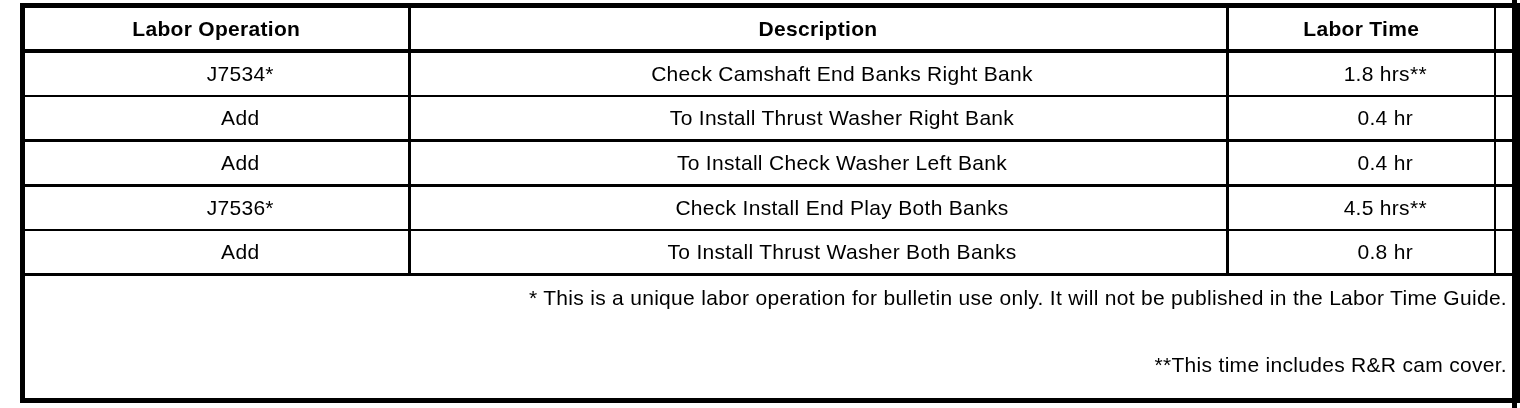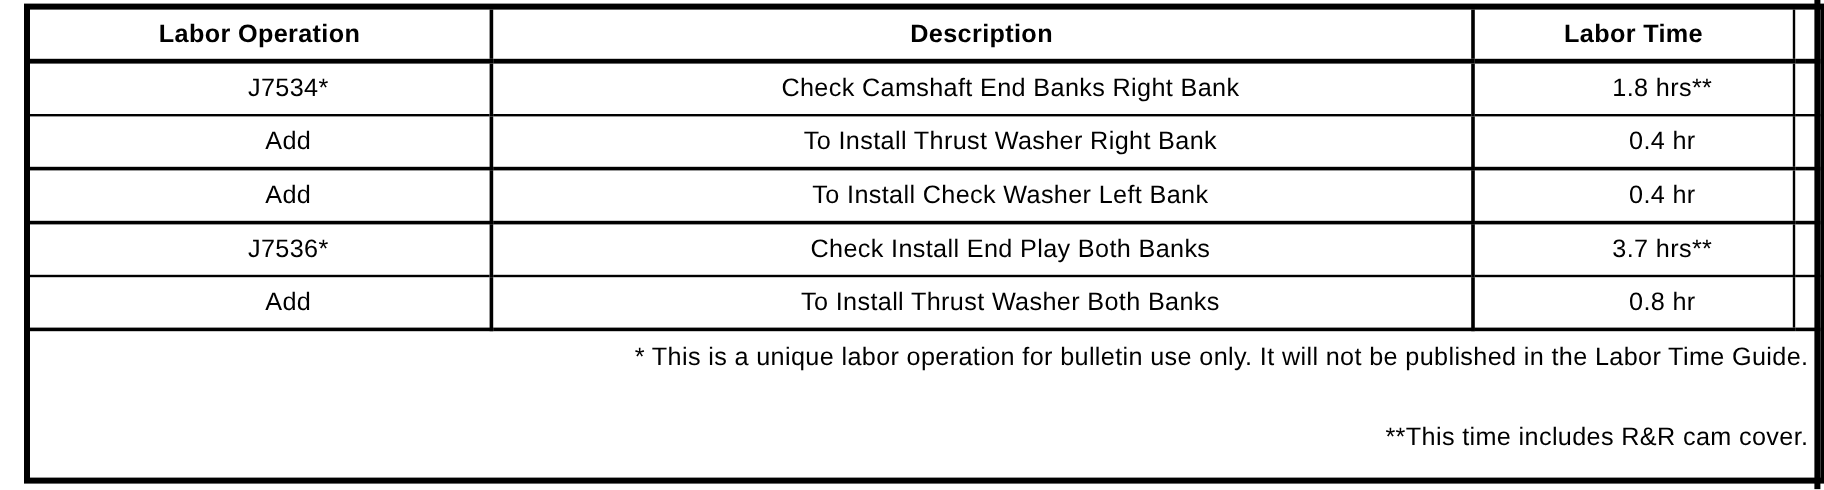--- a/index.html
+++ b/index.html
@@ -115,21 +115,21 @@
         </tr>
         <tr class="data-row add-row">
           <td class="col-op">Add</td>
           <td class="col-desc">To Install Check Washer Left Bank</td>
           <td class="col-time">0.4 hr</td>
           <td class="col-spacer"></td>
         </tr>
         <tr class="data-row op-row">
           <td class="col-op">J7536*</td>
           <td class="col-desc">Check Install End Play Both Banks</td>
-          <td class="col-time">3.7 hrs**</td>
+          <td class="col-time">4.5 hrs**</td>
           <td class="col-spacer"></td>
         </tr>
         <tr class="data-row add-row">
           <td class="col-op">Add</td>
           <td class="col-desc">To Install Thrust Washer Both Banks</td>
           <td class="col-time">0.8 hr</td>
           <td class="col-spacer"></td>
         </tr>
         <tr>
           <td class="footnotes-cell" colspan="4">

